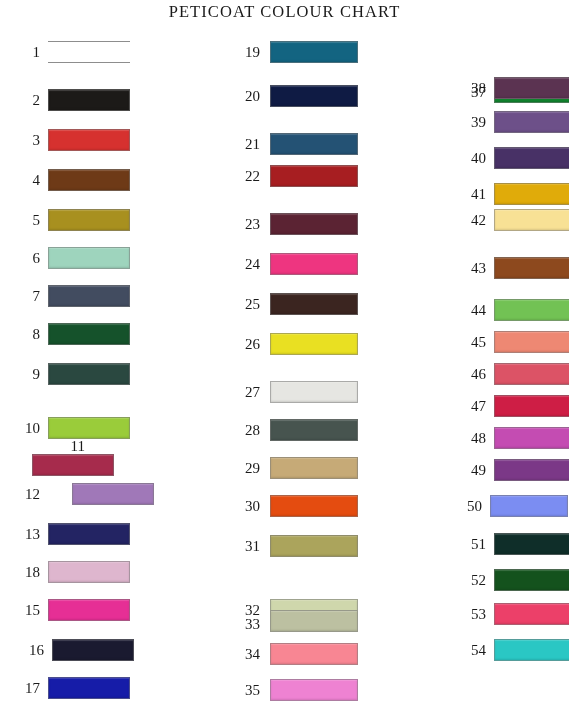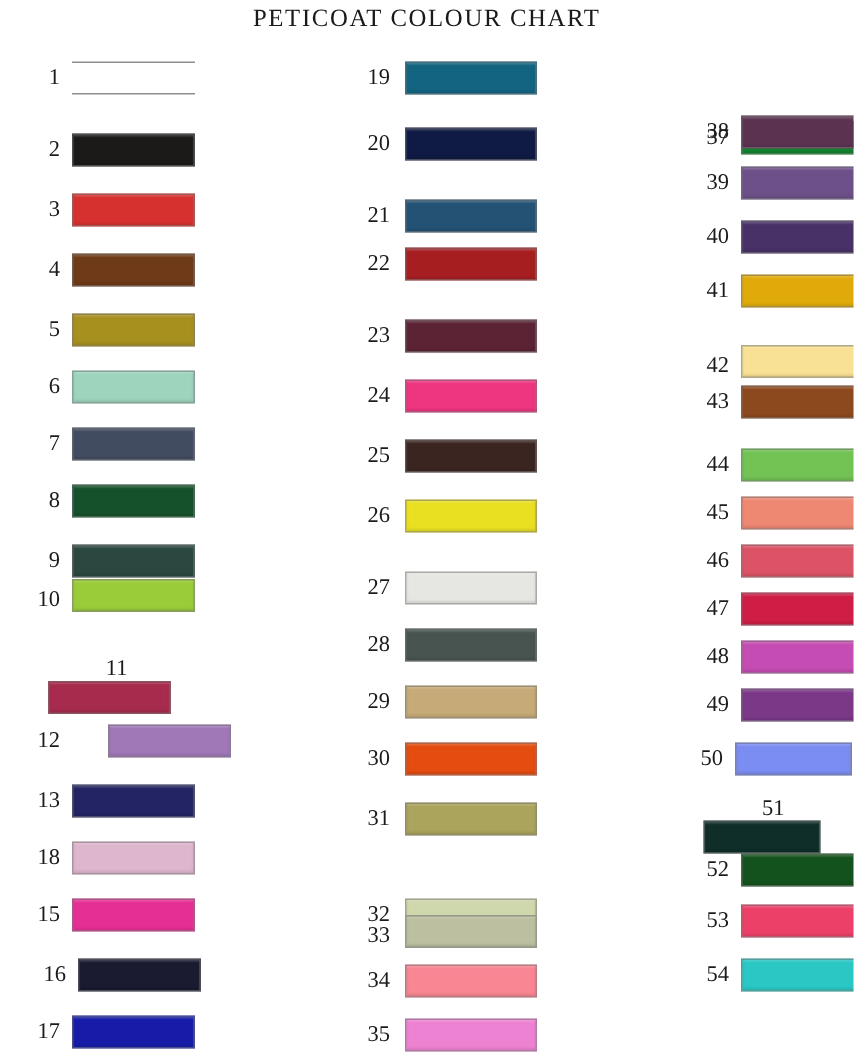--- a/index.html
+++ b/index.html
@@ -137,21 +137,21 @@
         <span class="swatch" style="background: rgb(66, 76, 96);"></span>
       </div>
       <div class="color-row" style="top: 282px;">
         <span class="row-label">8</span>
         <span class="swatch" style="background: rgb(21, 82, 43);"></span>
       </div>
       <div class="color-row" style="top: 322px;">
         <span class="row-label">9</span>
         <span class="swatch" style="background: rgb(42, 72, 64);"></span>
       </div>
-      <div class="color-row" style="top: 344px; align-items: flex-end;">
+      <div class="color-row" style="top: 376px;">
         <span class="row-label">10</span>
         <span class="swatch" style="background: rgb(154, 204, 58);"></span>
       </div>
       <div class="color-row" style="top: 399px; flex-direction: column;">
         <span class="row-label">11</span>
         <span class="swatch" style="background: rgb(166, 43, 76);"></span>
       </div>
       <div class="color-row" style="top: 442px; gap: 24px;">
         <span class="row-label">12</span>
         <span class="swatch" style="background: rgb(160, 120, 184);"></span>
@@ -261,21 +261,21 @@
         <span class="swatch" style="background: rgb(109, 80, 137);"></span>
       </div>
       <div class="color-row" style="top: 106px;">
         <span class="row-label">40</span>
         <span class="swatch" style="background: rgb(72, 49, 102);"></span>
       </div>
       <div class="color-row" style="top: 142px;">
         <span class="row-label">41</span>
         <span class="swatch" style="background: rgb(224, 171, 10);"></span>
       </div>
-      <div class="color-row" style="top: 188px; align-items: flex-end;">
+      <div class="color-row" style="top: 168px;">
         <span class="row-label">42</span>
         <span class="swatch" style="background: rgb(248, 225, 149);"></span>
       </div>
       <div class="color-row" style="top: 216px;">
         <span class="row-label">43</span>
         <span class="swatch" style="background: rgb(141, 73, 30);"></span>
       </div>
       <div class="color-row" style="top: 258px;">
         <span class="row-label">44</span>
         <span class="swatch" style="background: rgb(114, 194, 84);"></span>
@@ -297,21 +297,21 @@
         <span class="swatch" style="background: rgb(196, 76, 178);"></span>
       </div>
       <div class="color-row" style="top: 418px;">
         <span class="row-label">49</span>
         <span class="swatch" style="background: rgb(123, 56, 135);"></span>
       </div>
       <div class="color-row" style="top: 454px; justify-content: flex-end;">
         <span class="row-label">50</span>
         <span class="swatch" style="background: rgb(123, 141, 242);"></span>
       </div>
-      <div class="color-row" style="top: 492px; flex-direction: column;">
+      <div class="color-row" style="top: 492px;">
         <span class="row-label">51</span>
         <span class="swatch" style="background: rgb(15, 46, 41);"></span>
       </div>
       <div class="color-row" style="top: 528px;">
         <span class="row-label">52</span>
         <span class="swatch" style="background: rgb(20, 82, 29);"></span>
       </div>
       <div class="color-row" style="top: 562px;">
         <span class="row-label">53</span>
         <span class="swatch" style="background: rgb(236, 64, 105);"></span>

